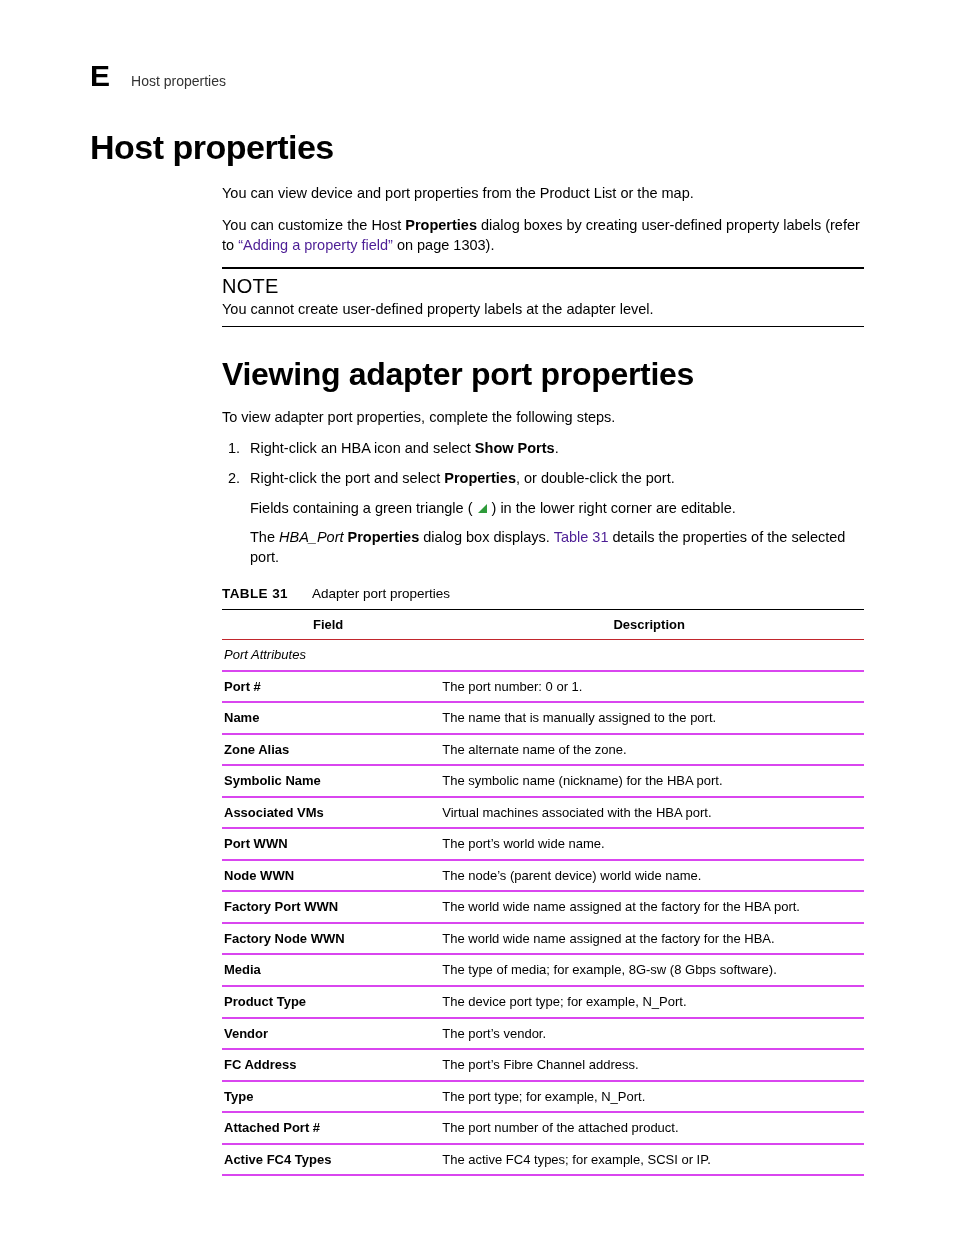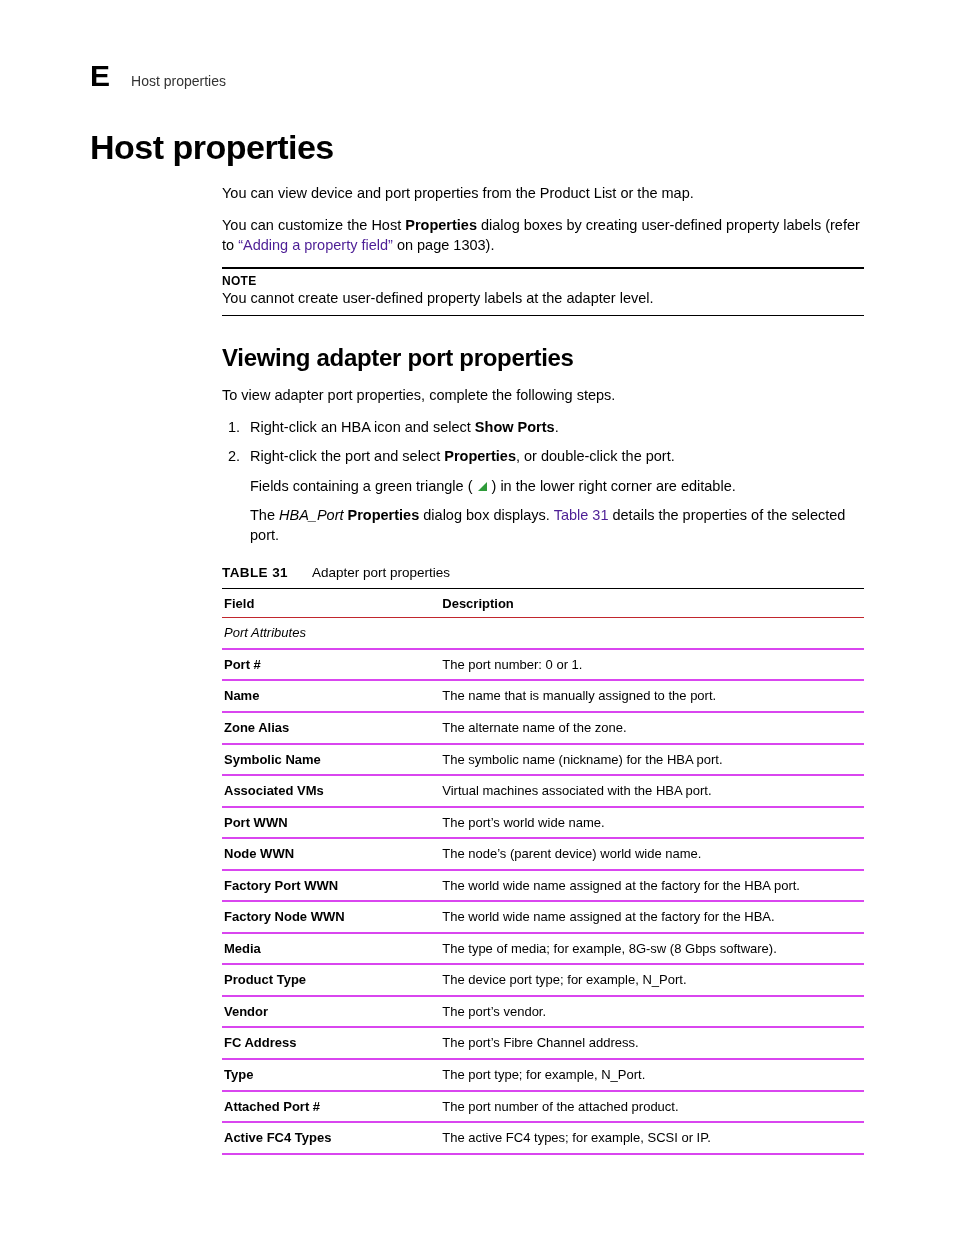--- a/index.html
+++ b/index.html
@@ -31,39 +31,39 @@
   h1{
     font-family:"Arial Narrow",Arial,sans-serif;
     font-weight:700;
     font-size:34px;
     margin:26px 0 14px 0;
     letter-spacing:-0.5px;
   }
   h2{
     font-family:"Arial Narrow",Arial,sans-serif;
     font-weight:700;
-    font-size:24px;
+    font-size:32px;
     margin:26px 0 10px 0;
     letter-spacing:-0.3px;
   }
   .body-col{
     margin-left:132px;
   }
   p{margin:12px 0 12px 0;}
   a.xref{color:#4c1d95;text-decoration:none;}
   .note-block{
     border-top:2px solid #000;
     border-bottom:1px solid #000;
     padding:4px 0 6px 0;
     margin:8px 0 12px 0;
   }
   .note-head{
-    font-weight:700;
-    font-family:"Arial Narrow",Arial,sans-serif;
-    font-size:12px;
+    font-weight:400;
+    font-family:"Arial Narrow",Arial,sans-serif;
+    font-size:20px;
     letter-spacing:0.3px;
   }
   .green-tri{
     display:inline-block;
     width:0;height:0;
     border-style:solid;
     border-width:0 0 9px 9px;
     border-color:transparent transparent #2e9b3a transparent;
     vertical-align:baseline;
     margin:0 1px;
@@ -82,21 +82,21 @@
     font-weight:700;
     letter-spacing:0.4px;
     margin-right:24px;
   }
   table.props{
     border-collapse:collapse;
     width:100%;
     font-size:13px;
   }
   table.props th{
-    text-align:left;
+    text-align:center;
     font-family:"Arial Narrow",Arial,sans-serif;
     font-weight:700;
     font-size:13px;
     padding:6px 8px 5px 2px;
     border-top:1.6px solid #000;
     border-bottom:1.6px solid #c1272d;
   }
   table.props td{
     padding:6px 8px 6px 2px;
     border-bottom:2px solid #d946ef;

